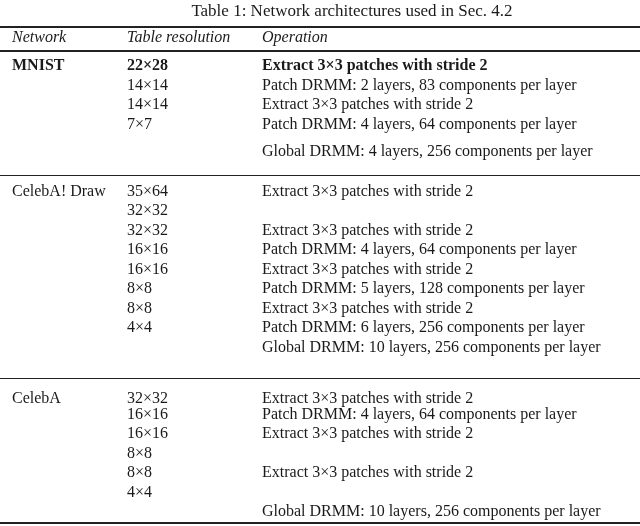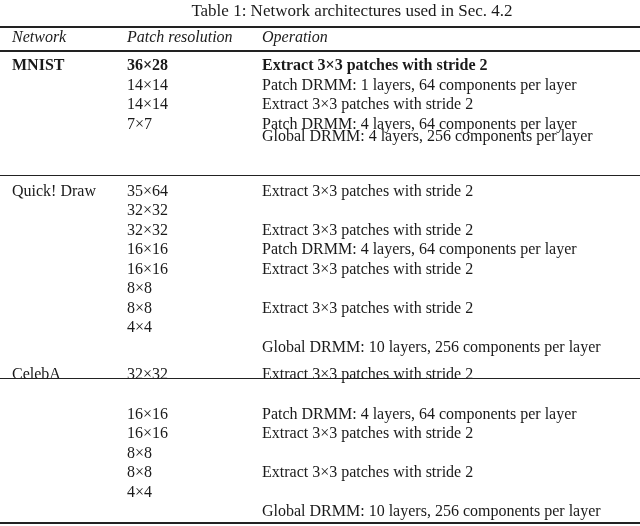--- a/index.html
+++ b/index.html
@@ -16,53 +16,53 @@
   .hdr span { font-style: italic; }
 </style>
 </head>
 <body>
 
 <div class="caption">Table 1: Network architectures used in Sec. 4.2</div>
 
 <div class="rule thick" style="top:26px"></div>
 <div class="row hdr" style="top:27px">
   <span class="c1">Network</span>
-  <span class="c2">Patch resolution</span>
+  <span class="c2">Table resolution</span>
   <span class="c3">Operation</span>
 </div>
 <div class="rule thick" style="top:50px"></div>
 
 <div id="tbody">
     <div class="row" style="top: 55px; font-weight: bold;">
       <span class="c1">MNIST</span>
-      <span class="c2">36×28</span>
+      <span class="c2">22×28</span>
       <span class="c3">Extract 3×3 patches with stride 2</span>
     </div>
     <div class="row" style="top: 74.5px;">
       <span class="c1"></span>
       <span class="c2">14×14</span>
-      <span class="c3">Patch DRMM: 1 layers, 64 components per layer</span>
+      <span class="c3">Patch DRMM: 2 layers, 83 components per layer</span>
     </div>
     <div class="row" style="top: 94px;">
       <span class="c1"></span>
       <span class="c2">14×14</span>
       <span class="c3">Extract 3×3 patches with stride 2</span>
     </div>
     <div class="row" style="top: 113.5px; padding-left: 19px;">
       <span class="c1"></span>
       <span class="c2">7×7</span>
       <span class="c3">Patch DRMM: 4 layers, 64 components per layer</span>
     </div>
-    <div class="row" style="top: 126px;">
+    <div class="row" style="top: 141px;">
       <span class="c1"></span>
       <span class="c2"></span>
       <span class="c3">Global DRMM: 4 layers, 256 components per layer</span>
     </div>
     <div class="row" style="top: 180.5px;">
-      <span class="c1">Quick! Draw</span>
+      <span class="c1">CelebA! Draw</span>
       <span class="c2">35×64</span>
       <span class="c3">Extract 3×3 patches with stride 2</span>
     </div>
     <div class="row" style="top: 200px;">
       <span class="c1"></span>
       <span class="c2">32×32</span>
     </div>
     <div class="row" style="top: 219.5px;">
       <span class="c1"></span>
       <span class="c2">32×32</span>
@@ -74,36 +74,38 @@
       <span class="c3">Patch DRMM: 4 layers, 64 components per layer</span>
     </div>
     <div class="row" style="top: 258.5px;">
       <span class="c1"></span>
       <span class="c2">16×16</span>
       <span class="c3">Extract 3×3 patches with stride 2</span>
     </div>
     <div class="row" style="top: 278px;">
       <span class="c1"></span>
       <span class="c2">8×8</span>
+      <span class="c3">Patch DRMM: 5 layers, 128 components per layer</span>
     </div>
     <div class="row" style="top: 297.5px;">
       <span class="c1"></span>
       <span class="c2">8×8</span>
       <span class="c3">Extract 3×3 patches with stride 2</span>
     </div>
     <div class="row" style="top: 317px;">
       <span class="c1"></span>
       <span class="c2">4×4</span>
+      <span class="c3">Patch DRMM: 6 layers, 256 components per layer</span>
     </div>
     <div class="row" style="top: 336.5px;">
       <span class="c1"></span>
       <span class="c2"></span>
       <span class="c3">Global DRMM: 10 layers, 256 components per layer</span>
     </div>
-    <div class="row" style="top: 364px;">
+    <div class="row" style="top: 388px;">
       <span class="c1">CelebA</span>
       <span class="c2">32×32</span>
       <span class="c3">Extract 3×3 patches with stride 2</span>
     </div>
     <div class="row" style="top: 403.5px;">
       <span class="c1"></span>
       <span class="c2">16×16</span>
       <span class="c3">Patch DRMM: 4 layers, 64 components per layer</span>
     </div>
     <div class="row" style="top: 423px;">

